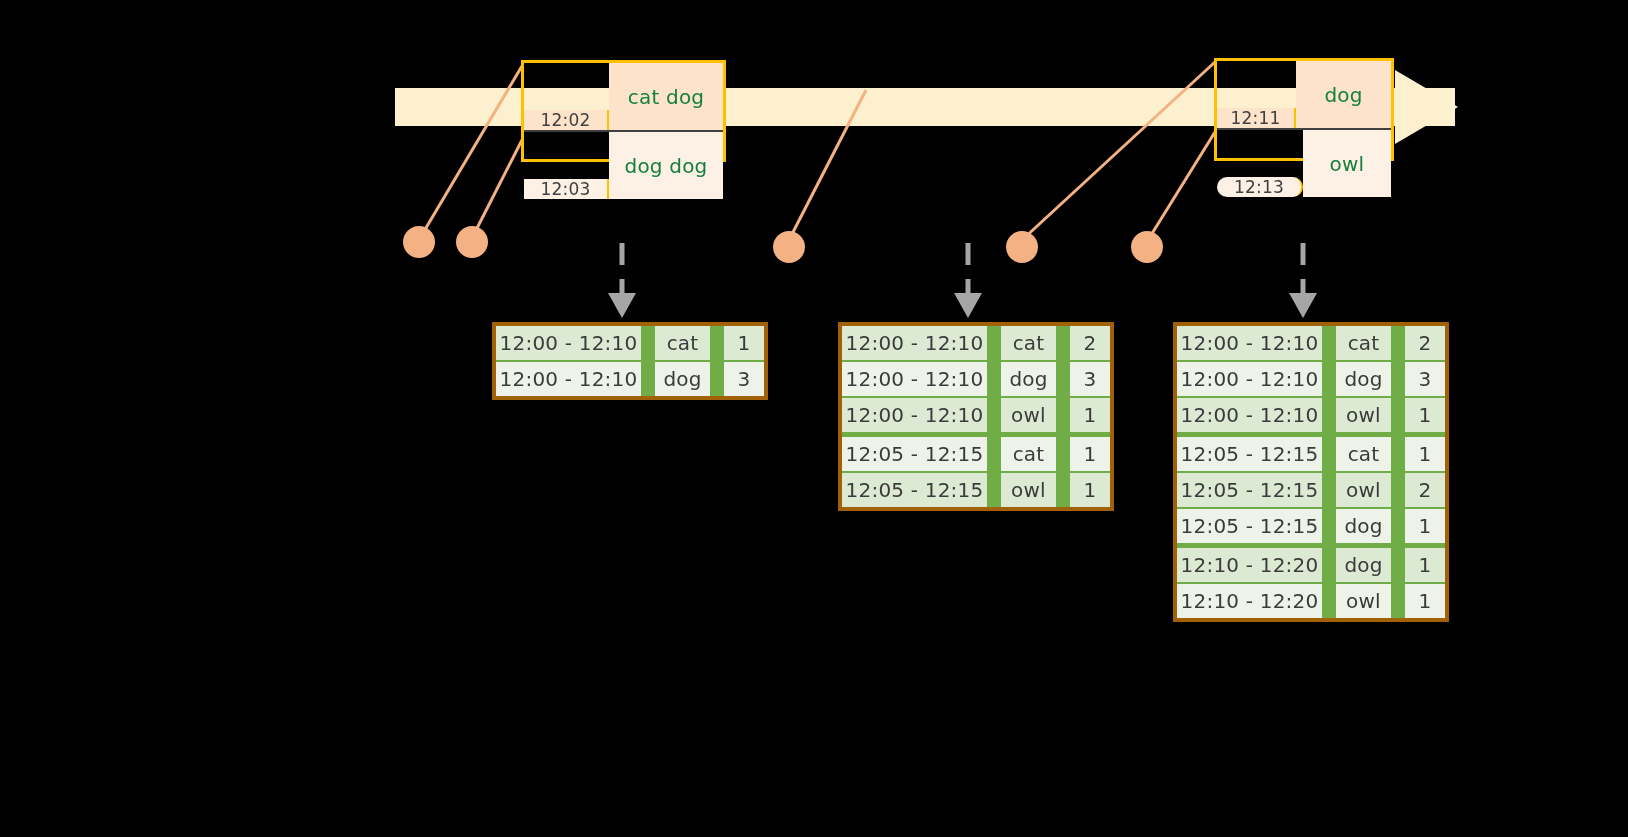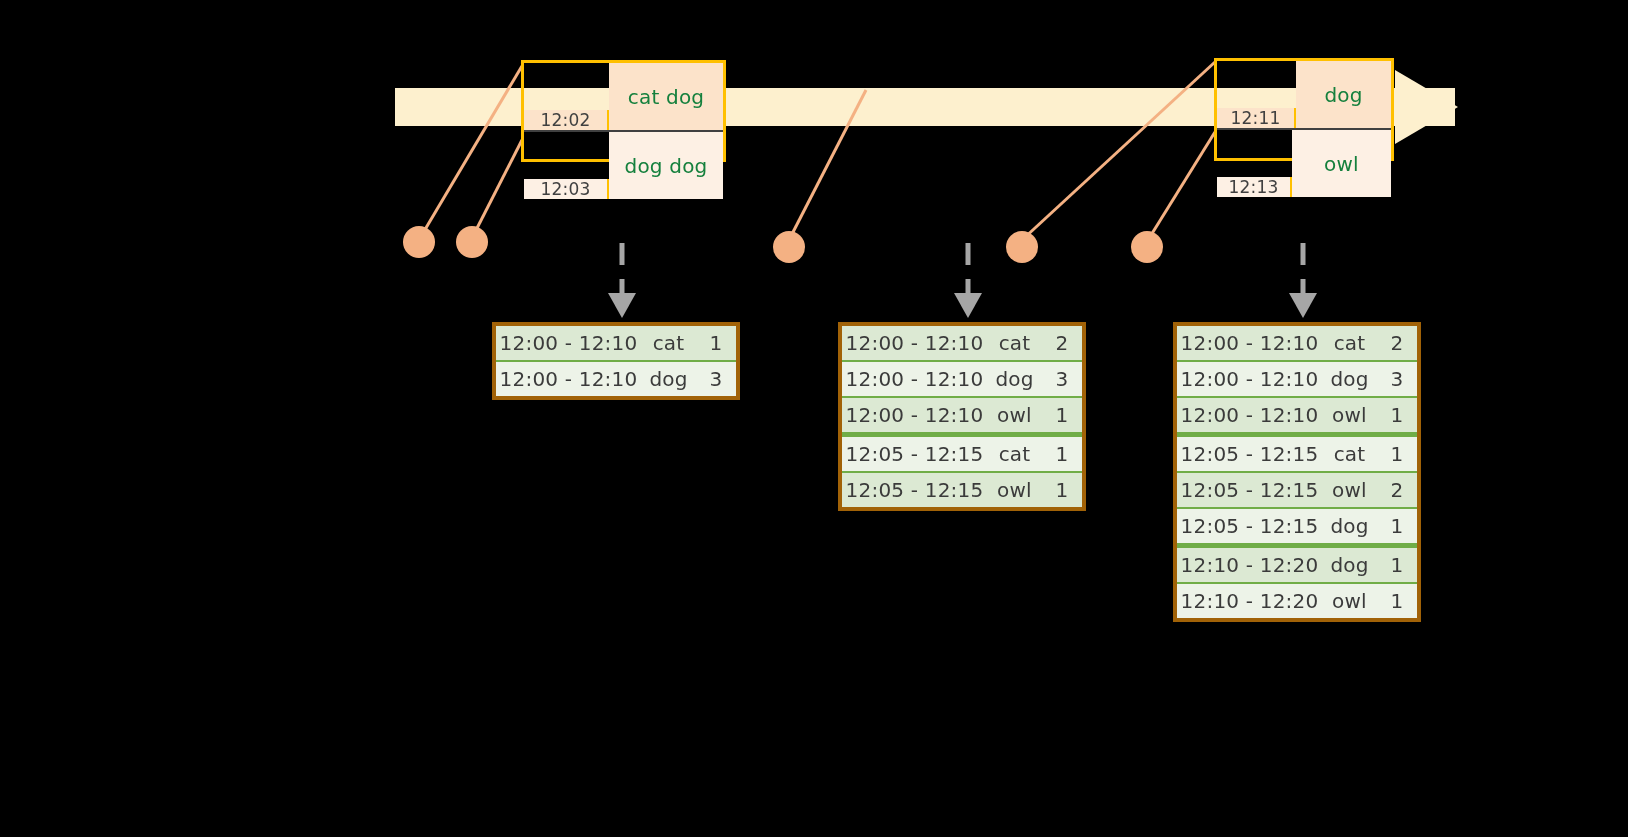--- a/index.html
+++ b/index.html
@@ -41,21 +41,21 @@
     background:#70AD47;
   }
   .agg-row{display:flex;}
   .agg-row + .agg-row{margin-top:2px;}
   .agg-row.gap{margin-top:5px;}
   .agg-cell{
     box-sizing:border-box;
     display:flex;align-items:center;justify-content:center;
     font-size:20px;color:#3b3b3b;height:34px;letter-spacing:.2px;
   }
-  .agg-cell + .agg-cell{margin-left:0;}
+  .agg-cell + .agg-cell{margin-left:14px;}
   .win{width:145px;}
   .word{width:55px;}
   .cnt{width:40px;}
   .g-a{background:#DCE9D3;}
   .g-b{background:#EDF3E8;}
 </style>
 </head>
 <body>
 
 <div id="stage">
@@ -109,21 +109,21 @@
     </div>
   </div>
 
 
   <div class="evt-box" style="left:1214px;top:58px;width:180px;height:103px;">
     <div class="evt-row">
       <div class="evt-time tone-a" style="width:79px;">12:11</div>
       <div class="evt-words tone-a">dog</div>
     </div>
     <div class="evt-row">
-      <div class="evt-time tone-b" style="width:75px;">12:13</div>
+      <div class="evt-time tone-b" style="width:86px;border-radius:15px;">12:13</div>
       <div class="evt-words tone-b">owl</div>
     </div>
   </div>
 
   <div class="agg-table" id="t0" style="left:492px;top:322px;">
       <div class="agg-row">
         <div class="agg-cell win g-a">12:00 - 12:10</div>
         <div class="agg-cell word g-a">cat</div>
         <div class="agg-cell cnt g-a">1</div>
       </div>

